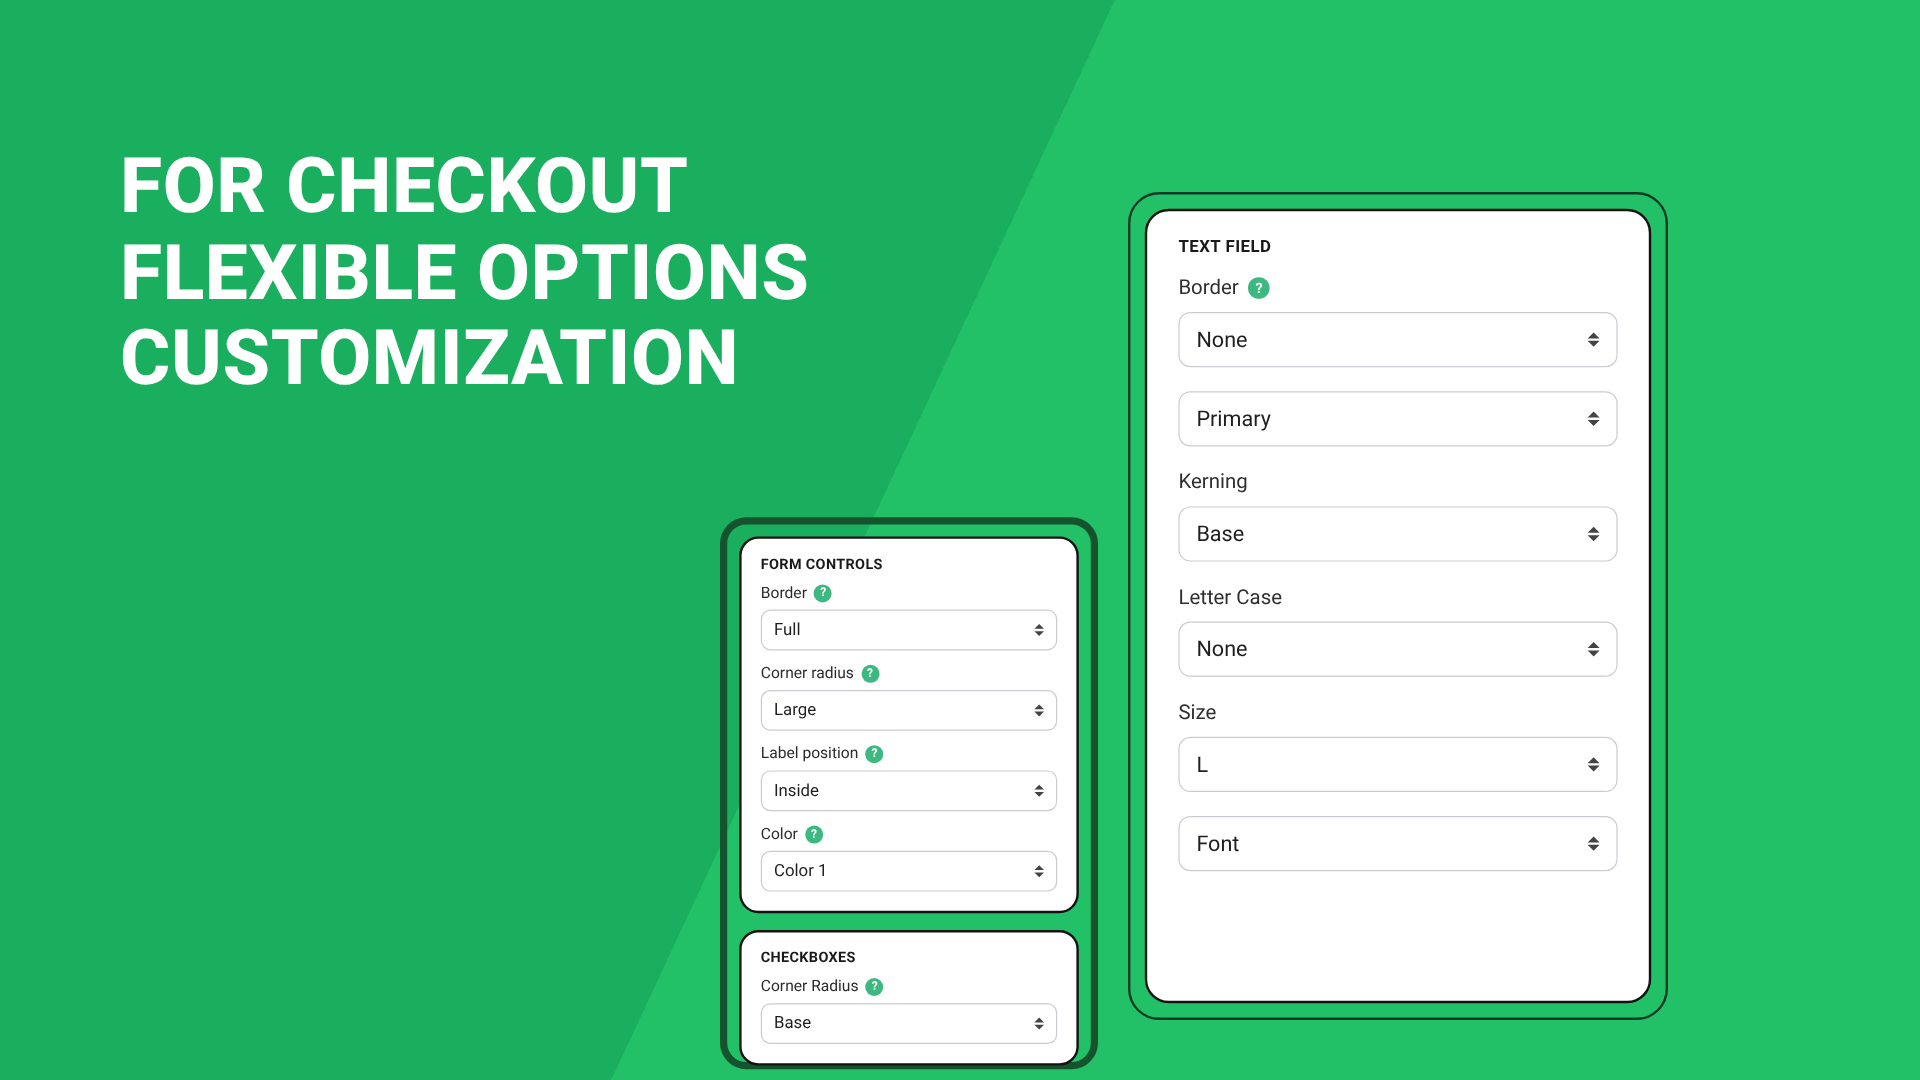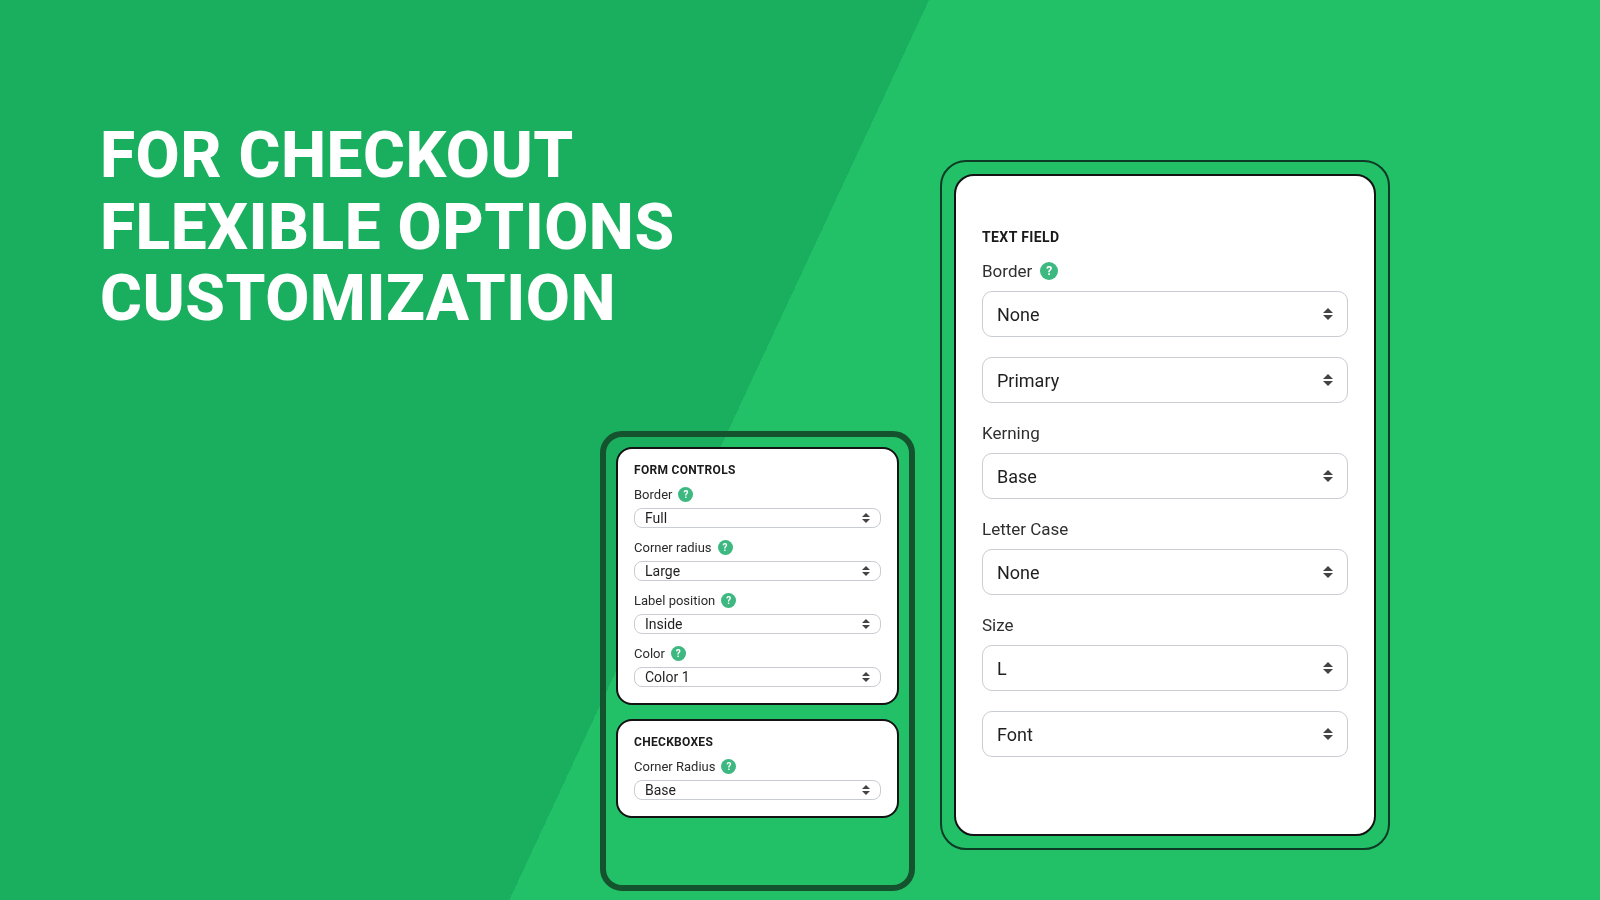--- a/index.html
+++ b/index.html
@@ -72,21 +72,21 @@
     color: #fff;
     font-size: 10px;
     font-weight: 700;
     display: inline-flex;
     align-items: center; justify-content: center;
     line-height: 1;
   }
   .select-sm {
     position: relative;
     width: 100%;
-    height: 20px;
+    height: 34px;
     border: 1px solid #c9ccd0;
     border-radius: 8px;
     background: #fff;
     display: flex;
     align-items: center;
     padding: 0 28px 0 10px;
     font-size: 14px;
     color: #1f1f1f;
   }
   .select-sm .chev {
@@ -129,21 +129,20 @@
     padding: 22px 26px 26px 26px;
     height: 100%;
     overflow: hidden;
   }
   .card-lg-title {
     font-size: 14px;
     font-weight: 700;
     letter-spacing: 0.4px;
     color: #1a1a1a;
     margin-bottom: 16px;
-    margin-top: 31px;
   }
   .field-lg { margin-bottom: 20px; }
   .label-row-lg {
     display: flex;
     align-items: center;
     gap: 8px;
     font-size: 17px;
     color: #2f2f2f;
     margin-bottom: 10px;
   }

